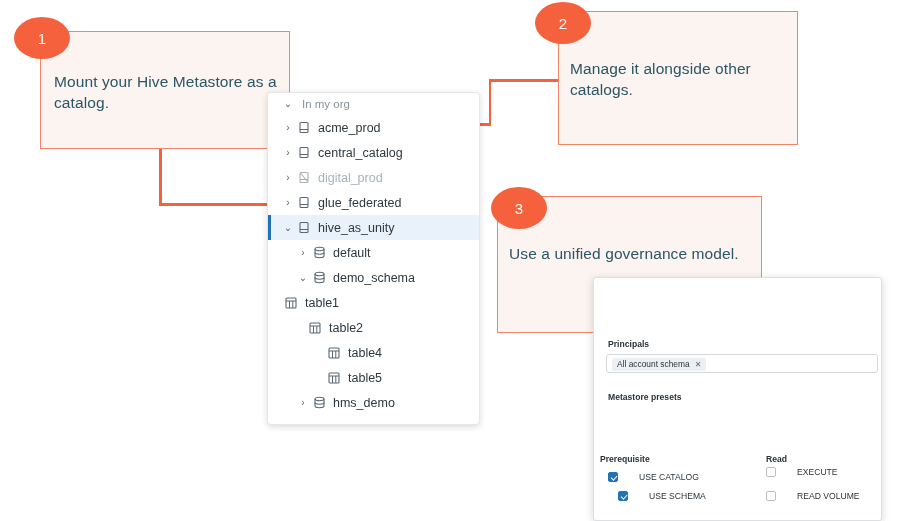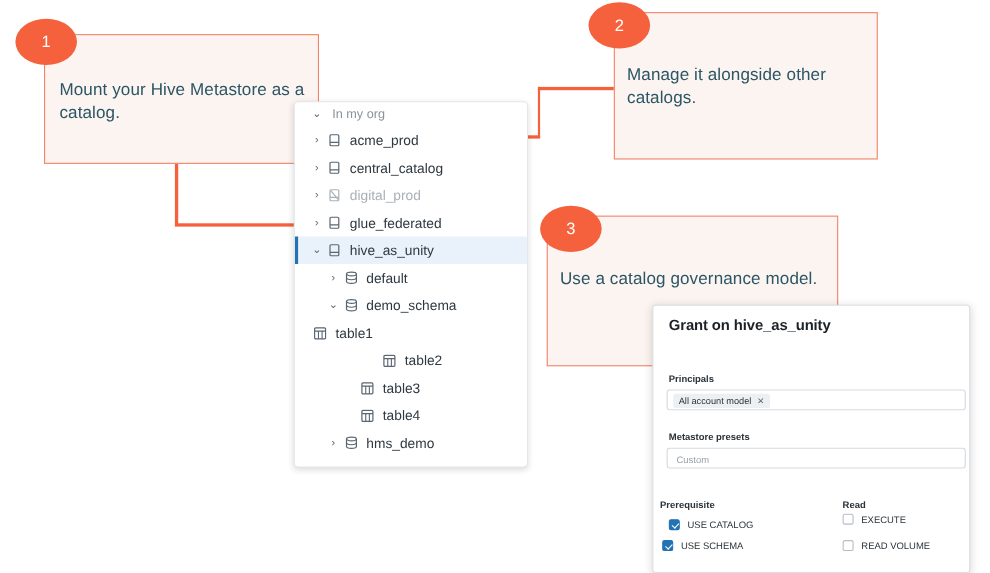--- a/index.html
+++ b/index.html
@@ -185,21 +185,21 @@
   .col-head {
     position: absolute;
     font-size: 8.6px;
     font-weight: bold;
     color: #2B3339;
   }
   .cb-row {
     position: absolute;
     display: flex;
     align-items: center;
-    gap: 7px;
+    gap: 21px;
     font-size: 8.6px;
     color: #2B3339;
   }
   .cb {
     width: 10px;
     height: 10px;
     border-radius: 2px;
     border: 1px solid #B6BDC4;
     box-sizing: border-box;
     background: #ffffff;
@@ -235,21 +235,21 @@
 <div class="callout" style="left:40px; top:31px; width:250px; height:118px;"></div>
 <div class="badge" style="left:14px; top:17px;">1</div>
 <div class="callout-text" style="left:54px; top:71px; width:225px;">Mount your Hive Metastore as a catalog.</div>
 
 <div class="callout" style="left:558px; top:11px; width:240px; height:134px;"></div>
 <div class="badge" style="left:535px; top:2px;">2</div>
 <div class="callout-text" style="left:570px; top:58px; width:215px;">Manage it alongside other catalogs.</div>
 
 <div class="callout" style="left:497px; top:196px; width:265px; height:137px;"></div>
 <div class="badge" style="left:491px; top:187px;">3</div>
-<div class="callout-text" style="left:509px; top:243px; width:235px;">Use a catalog governance model.</div>
+<div class="callout-text" style="left:509px; top:243px; width:235px;">Use a unified governance model.</div>
 
 <div id="tree-panel">
   <div class="tree-row header" style="padding-left:13px;">
     <span class="twisty">⌄</span>
     <span class="tree-label" style="padding-left:7px;">In my org</span>
   </div>
   <div id="tree-rows">
       <div class="tree-row" style="padding-left: 13px;">
         <span class="twisty">›</span>
         <span class="tree-icon">
@@ -328,21 +328,21 @@
         <span class="tree-icon">
           <svg width="12" height="12" viewBox="0 0 12 12">
             <rect x="1" y="1" width="10" height="10" rx="1" fill="none" stroke="#5A6672" stroke-width="1.1"></rect>
             <line x1="1" y1="4" x2="11" y2="4" stroke="#5A6672" stroke-width="1.1"></line>
             <line x1="4.5" y1="4" x2="4.5" y2="11" stroke="#5A6672" stroke-width="1"></line>
             <line x1="7.8" y1="4" x2="7.8" y2="11" stroke="#5A6672" stroke-width="1"></line>
           </svg>
         </span>
         <span class="tree-label">table1</span>
       </div>
-      <div class="tree-row" style="padding-left: 63px;">
+      <div class="tree-row" style="padding-left: 24px;">
         <span class="twisty"></span>
         <span class="tree-icon">
           <svg width="12" height="12" viewBox="0 0 12 12">
             <rect x="1" y="1" width="10" height="10" rx="1" fill="none" stroke="#5A6672" stroke-width="1.1"></rect>
             <line x1="1" y1="4" x2="11" y2="4" stroke="#5A6672" stroke-width="1.1"></line>
             <line x1="4.5" y1="4" x2="4.5" y2="11" stroke="#5A6672" stroke-width="1"></line>
             <line x1="7.8" y1="4" x2="7.8" y2="11" stroke="#5A6672" stroke-width="1"></line>
           </svg>
         </span>
         <span class="tree-label">table2</span>
@@ -350,72 +350,68 @@
       <div class="tree-row" style="padding-left: 43px;">
         <span class="twisty"></span>
         <span class="tree-icon">
           <svg width="12" height="12" viewBox="0 0 12 12">
             <rect x="1" y="1" width="10" height="10" rx="1" fill="none" stroke="#5A6672" stroke-width="1.1"></rect>
             <line x1="1" y1="4" x2="11" y2="4" stroke="#5A6672" stroke-width="1.1"></line>
             <line x1="4.5" y1="4" x2="4.5" y2="11" stroke="#5A6672" stroke-width="1"></line>
             <line x1="7.8" y1="4" x2="7.8" y2="11" stroke="#5A6672" stroke-width="1"></line>
           </svg>
         </span>
-        <span class="tree-label">table3</span>
+        <span class="tree-label">table4</span>
       </div>
       <div class="tree-row" style="padding-left: 43px;">
         <span class="twisty"></span>
         <span class="tree-icon">
           <svg width="12" height="12" viewBox="0 0 12 12">
             <rect x="1" y="1" width="10" height="10" rx="1" fill="none" stroke="#5A6672" stroke-width="1.1"></rect>
             <line x1="1" y1="4" x2="11" y2="4" stroke="#5A6672" stroke-width="1.1"></line>
             <line x1="4.5" y1="4" x2="4.5" y2="11" stroke="#5A6672" stroke-width="1"></line>
             <line x1="7.8" y1="4" x2="7.8" y2="11" stroke="#5A6672" stroke-width="1"></line>
           </svg>
         </span>
-        <span class="tree-label">table4</span>
+        <span class="tree-label">table5</span>
       </div>
       <div class="tree-row" style="padding-left: 28px;">
         <span class="twisty">›</span>
         <span class="tree-icon">
           <svg width="13" height="13" viewBox="0 0 13 13">
             <ellipse cx="6.5" cy="3" rx="4.5" ry="1.7" fill="none" stroke="#5A6672" stroke-width="1.1"></ellipse>
             <path d="M2 3v7c0 .95 2 1.7 4.5 1.7S11 10.95 11 10V3" fill="none" stroke="#5A6672" stroke-width="1.1"></path>
             <path d="M2 6.6c0 .95 2 1.7 4.5 1.7S11 7.55 11 6.6" fill="none" stroke="#5A6672" stroke-width="1.1"></path>
           </svg>
         </span>
         <span class="tree-label">hms_demo</span>
       </div>
     </div>
 </div>
 
 <div id="grant-dialog">
-  <div class="dlg-title">Grant on hive_as_unity</div>
 
   <div class="dlg-label" style="top:61px;">Principals</div>
   <div class="dlg-field" style="top:76px;">
     <span class="chip">
-      <span>All account model</span>
+      <span>All account schema</span>
       <span class="chip-x">✕</span>
     </span>
   </div>
 
   <div class="dlg-label" style="top:114px;">Metastore presets</div>
-  <div class="dlg-field" style="top:129px;">
-    <span class="field-placeholder">Custom</span>
-  </div>
 
   <div class="col-head" style="left:6px; top:176px;">Prerequisite</div>
   <div class="col-head" style="left:172px; top:176px;">Read</div>
 
   <div class="cb-row" style="left:14px; top:194px;">
     <span class="cb on"></span>
     <span>USE CATALOG</span>
   </div>
-  <div class="cb-row" style="left:8px; top:213px;">
+  <div class="cb-row" style="left:24px; top:213px;">
     <span class="cb on"></span>
     <span>USE SCHEMA</span>
   </div>
   <div class="cb-row" style="left:172px; top:189px;">
     <span class="cb"></span>
     <span>EXECUTE</span>
   </div>
   <div class="cb-row" style="left:172px; top:213px;">
     <span class="cb"></span>
     <span>READ VOLUME</span>

